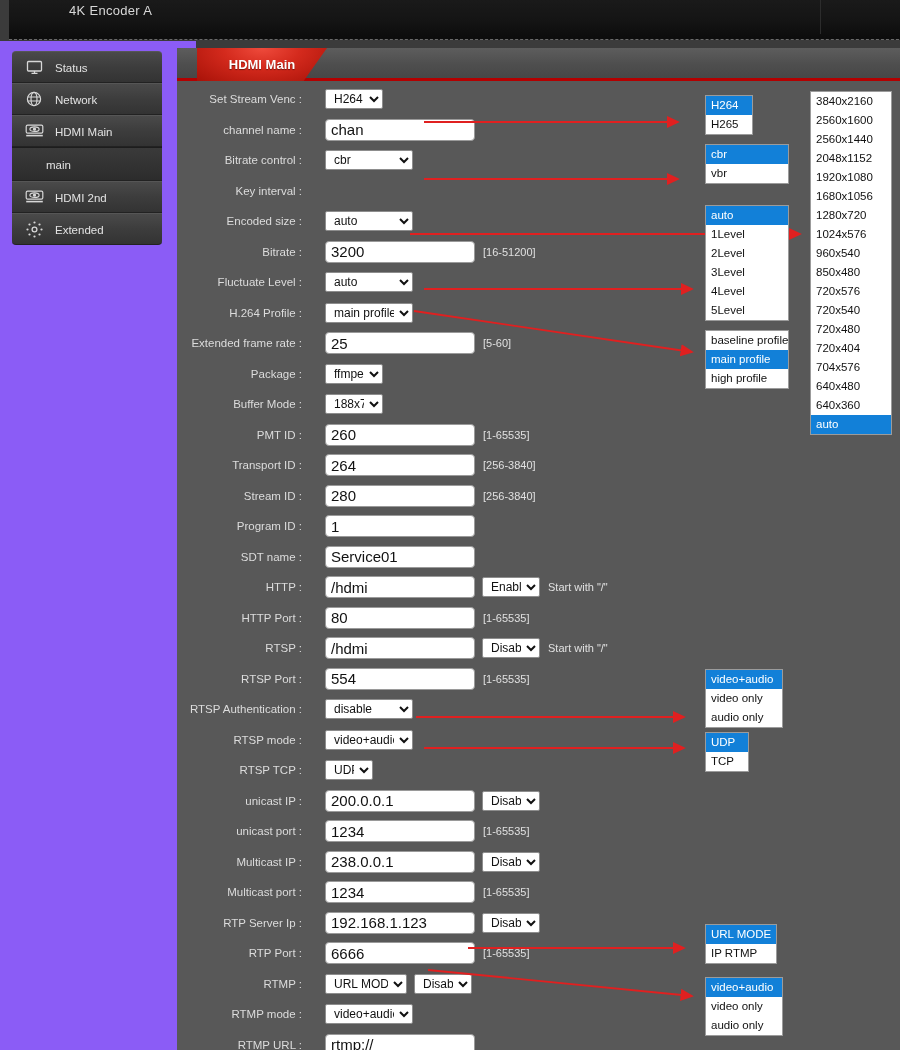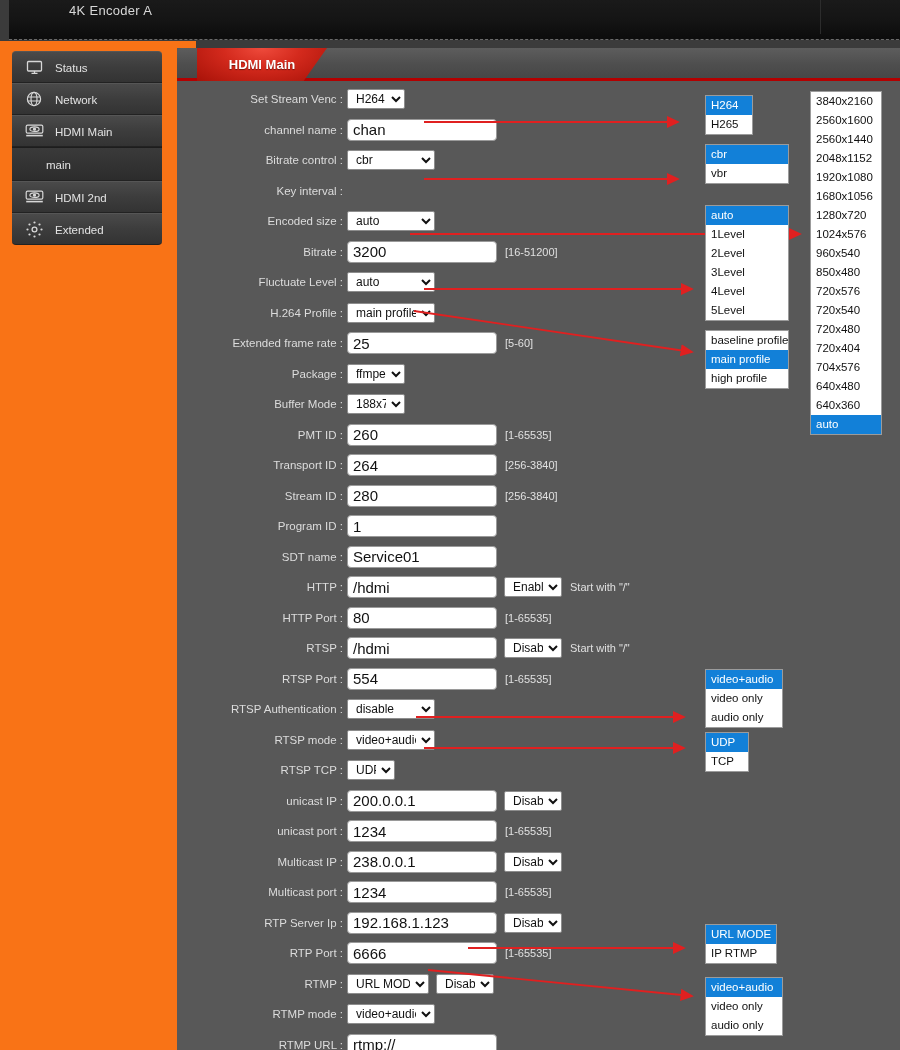--- a/index.html
+++ b/index.html
@@ -22,21 +22,21 @@
     background:#2c2c2c;
   }
   .topbar-title {
     position: absolute; left: 60px; top: 3px;
     color: #d8d8d8; font-size: 13px; letter-spacing: .3px;
   }
 
   
   .sidebar {
     position: absolute; left: 0; top: 41px; width: 196px; height: 1009px;
-    background: #f97316;
+    background: #8b5cf6;
     text-decoration: underline;
   }
   .nav { position: absolute; left: 12px; top: 10px; width: 150px; }
   .nav-item {
     position: relative; height: 32px; line-height: 32px;
     background: linear-gradient(180deg,#4a4a4a 0%,#3d3d3d 48%,#333 100%);
     border-top: 1px solid #565656;
     border-bottom: 1px solid #222;
     color: #e2e2e2; font-size: 11.5px;
     padding-left: 43px;
@@ -82,21 +82,21 @@
     background: #585858;
   }
 
   
   .form { position: absolute; left: 0; top: 0; width: 100%; }
   .row {
     position: relative; height: 30.5px;
     display: flex; align-items: center;
   }
   .lbl {
-    width: 170px; text-align: right; padding-right: 4px;
+    width: 148px; text-align: right; padding-right: 23px;
     color: #dcdcdc; font-size: 11.5px; white-space: nowrap;
   }
   .fld { display: flex; align-items: center; }
 
   input.txt {
     height: 22px; width: 150px;
     border: 1px solid #9a9a9a; border-radius: 4px;
     background: #fff; color: #111; font-size: 15px;
     padding: 0 5px; font-family: "Liberation Sans", sans-serif;
     outline: none;
@@ -416,21 +416,21 @@
         <div>2Level</div>
         <div>3Level</div>
         <div>4Level</div>
         <div>5Level</div>
       </div>
       <div class="popup" style="left: 705px; top: 330px; width: 84px;">
         <div>baseline profile</div>
         <div class="on">main profile</div>
         <div>high profile</div>
       </div>
-      <div class="popup" style="left: 810px; top: 91px; width: 72px;">
+      <div class="popup" style="left: 810px; top: 91px; width: 82px;">
         <div>3840x2160</div>
         <div>2560x1600</div>
         <div>2560x1440</div>
         <div>2048x1152</div>
         <div>1920x1080</div>
         <div>1680x1056</div>
         <div>1280x720</div>
         <div>1024x576</div>
         <div>960x540</div>
         <div>850x480</div>

